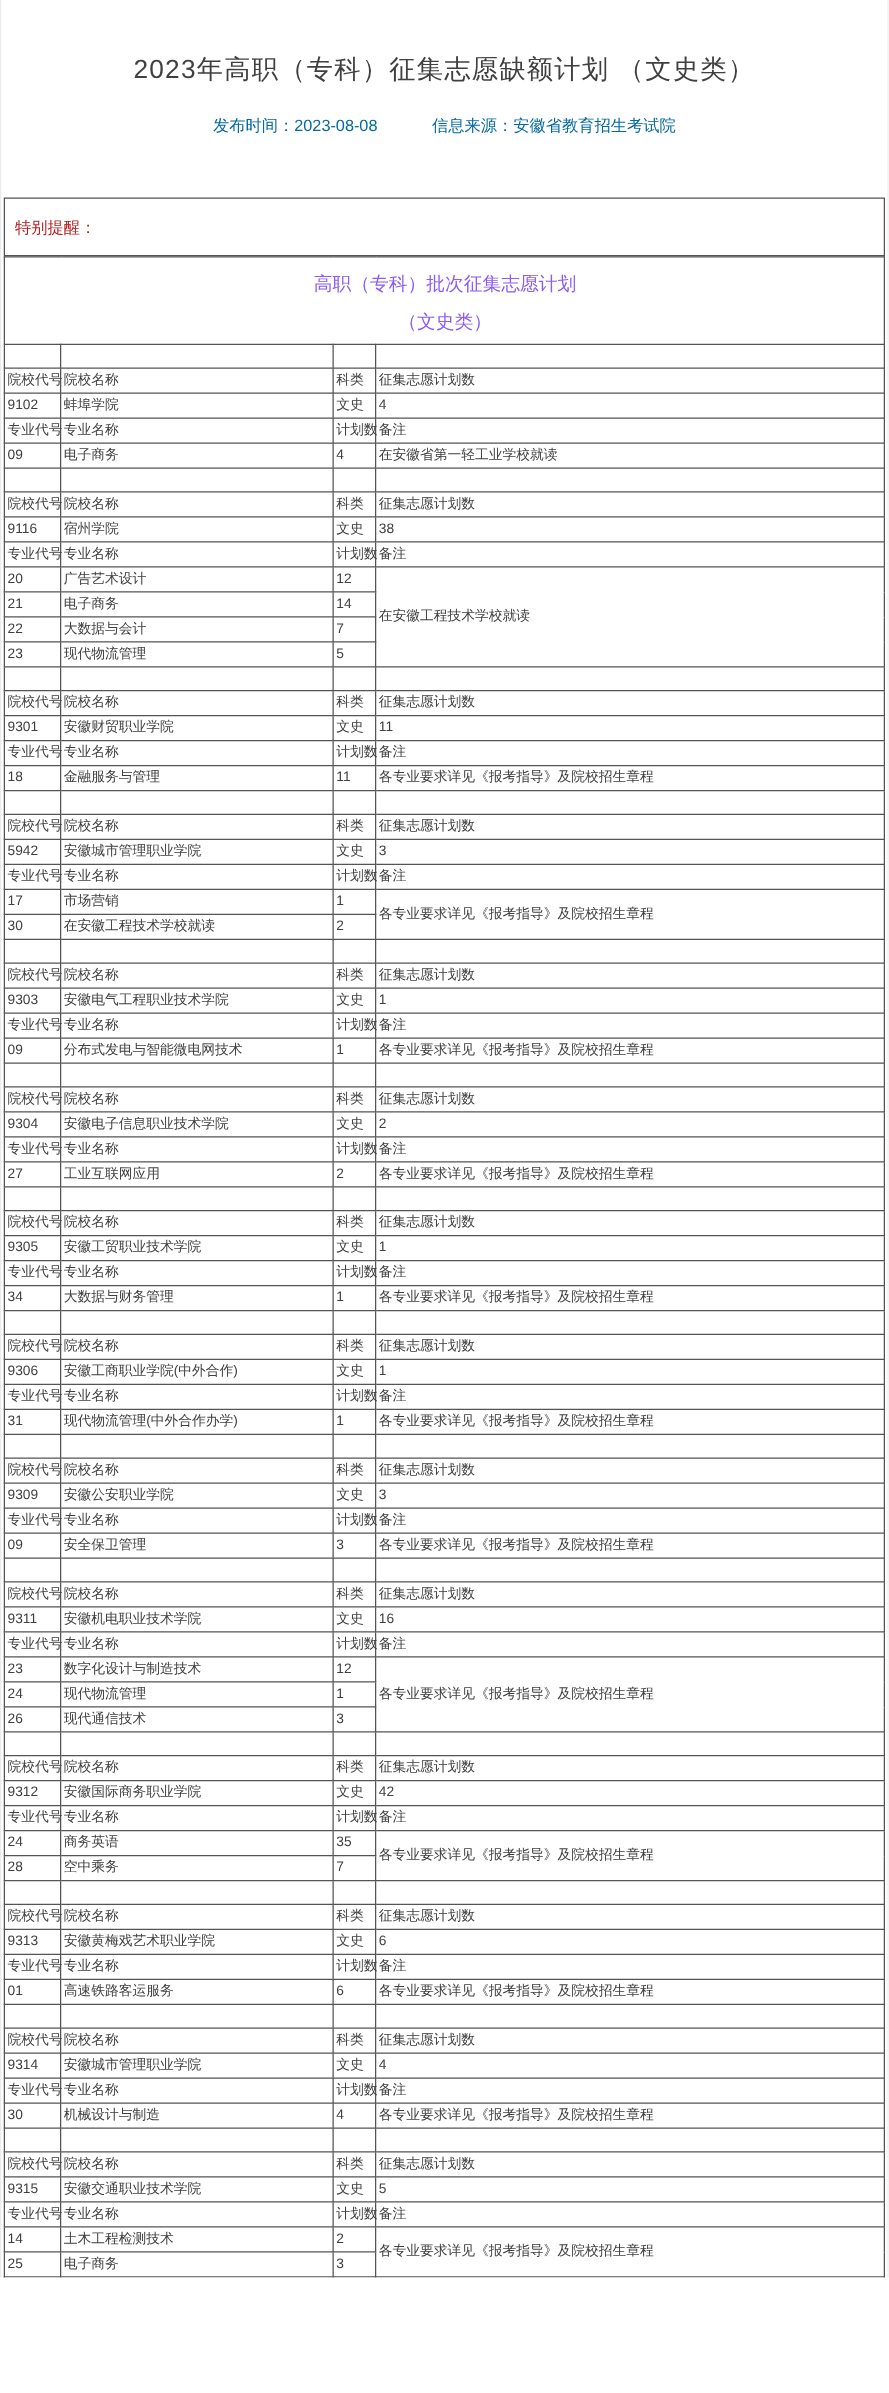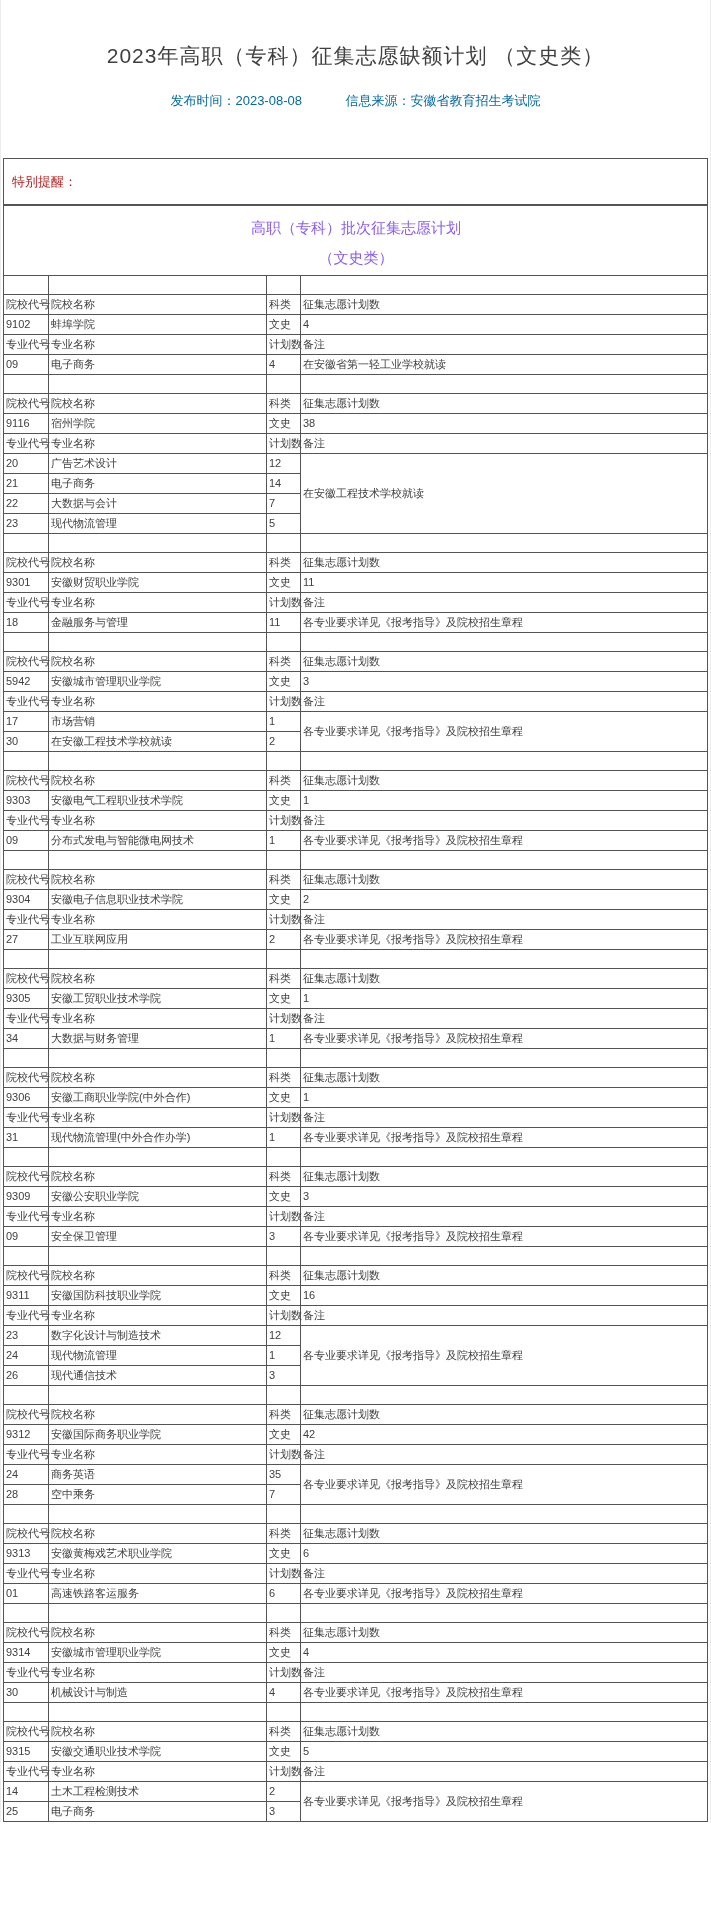--- a/index.html
+++ b/index.html
@@ -405,21 +405,21 @@
           <td></td>
         </tr>
         <tr>
           <td>院校代号</td>
           <td>院校名称</td>
           <td>科类</td>
           <td>征集志愿计划数</td>
         </tr>
         <tr>
           <td>9311</td>
-          <td>安徽国防科技职业学院</td>
+          <td>安徽机电职业技术学院</td>
           <td>文史</td>
           <td>16</td>
         </tr>
         <tr>
           <td>专业代号</td>
           <td>专业名称</td>
           <td>计划数</td>
           <td>备注</td>
         </tr>
         <tr>

